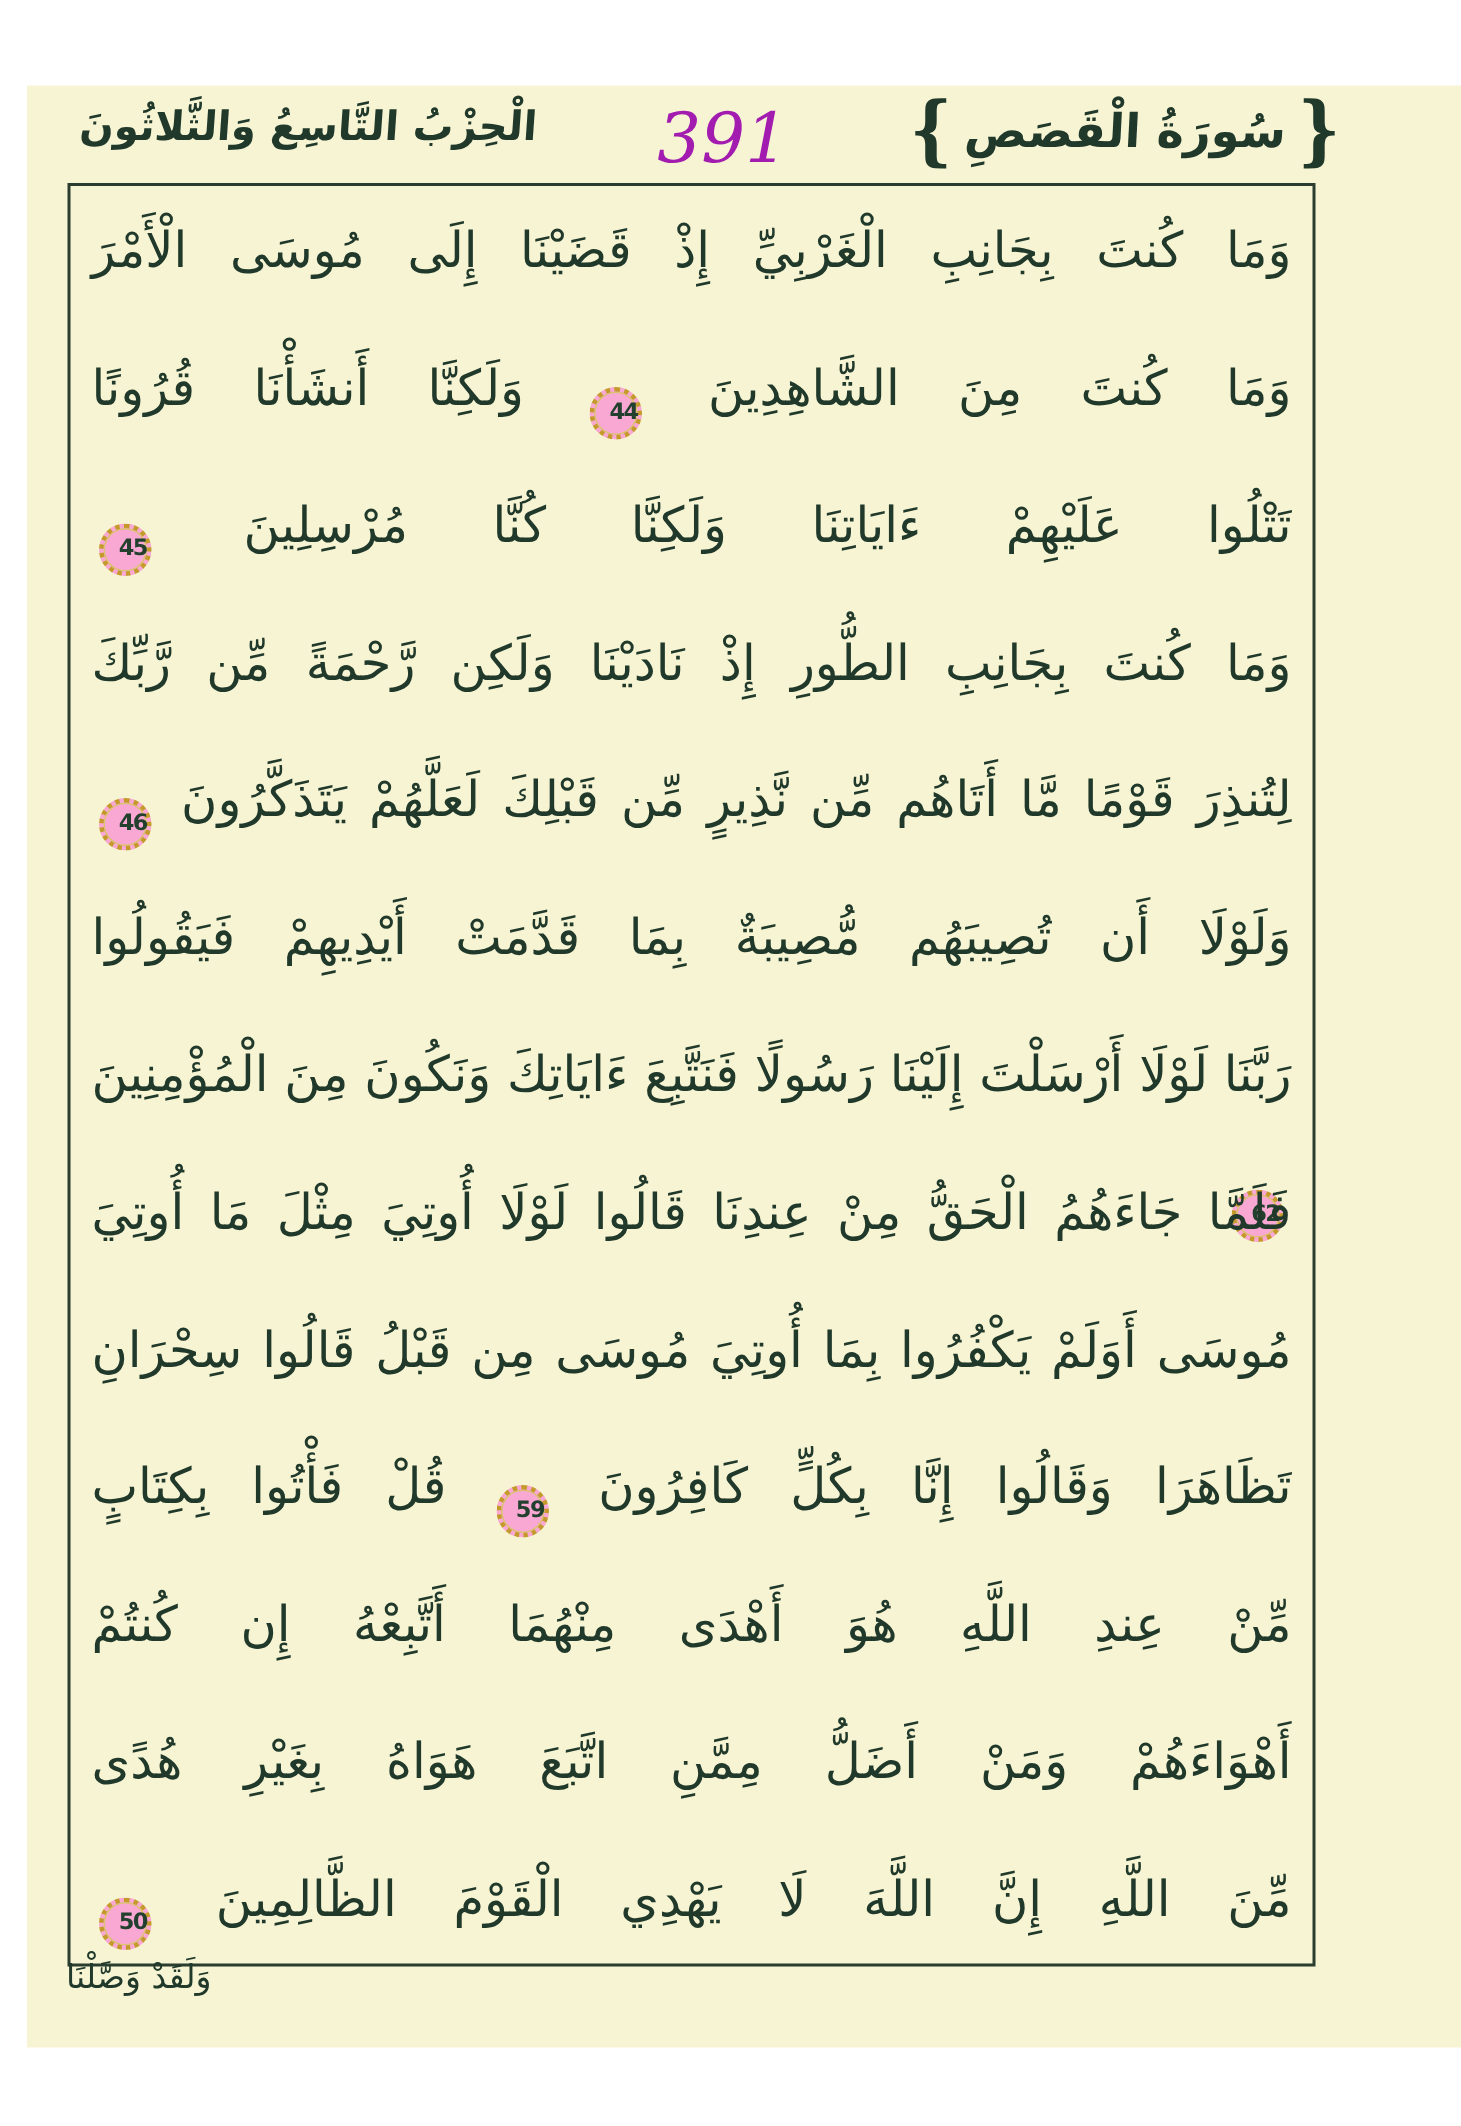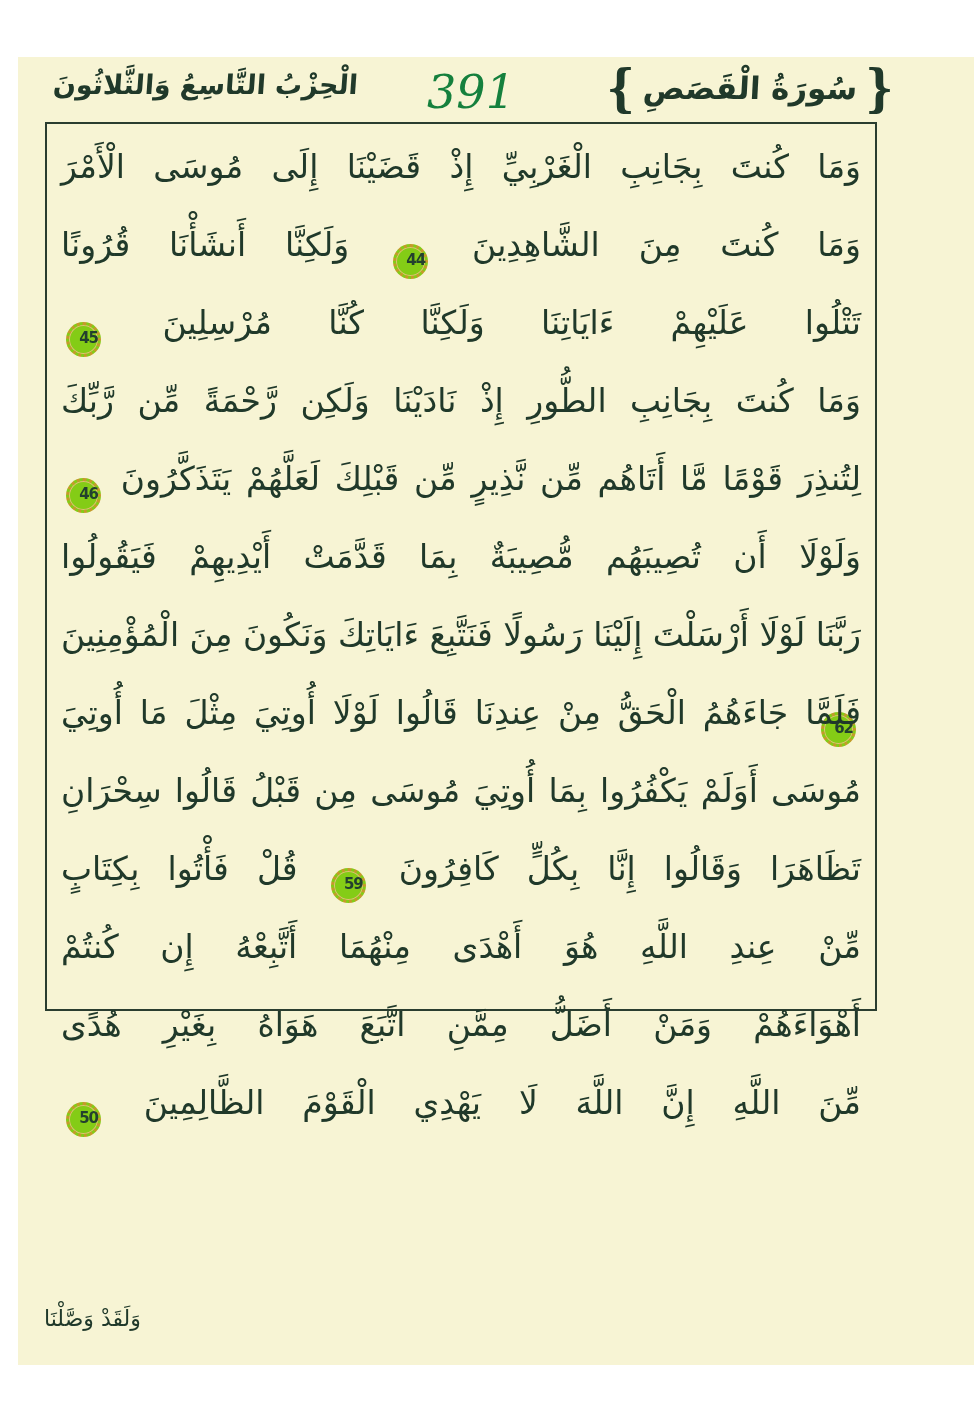--- a/index.html
+++ b/index.html
@@ -35,25 +35,25 @@
     font-weight: bold;
     color: #20392a;
     transform: skewX(-4deg);
     white-space: nowrap;
   }
   .page-number {
     position: absolute;
     left: 398px;
     top: 8px;
     width: 110px;
-    text-align: center;
+    text-align: right;
     font-family: "DejaVu Serif", serif;
     font-style: italic;
     font-size: 46px;
-    color: #15803d;
+    color: #a21caf;
   }
   .surah-cartouche {
     position: absolute;
     left: 596px;
     top: 0px;
     width: 272px;
     height: 62px;
     direction: ltr;
     display: flex;
     align-items: center;
@@ -76,21 +76,21 @@
     padding: 0 6px;
     transform: skewX(-3deg);
   }
 
   
   .frame {
     position: absolute;
     left: 27px;
     top: 65px;
     width: 832px;
-    height: 889px;
+    height: 1189px;
     border: 2px solid #2a3d2f;
     box-sizing: border-box;
     padding: 4px 14px;
     display: flex;
     flex-direction: column;
     justify-content: space-between;
   }
   .line {
     direction: rtl;
     height: 78px;
@@ -106,21 +106,21 @@
   .line .txt { white-space: normal; }
 
   .verse-marker {
     display: inline-block;
     box-sizing: border-box;
     width: 35px;
     height: 35px;
     line-height: 27px;
     border: 3px dotted #c49b2a;
     border-radius: 50%;
-    background: #84cc16;
+    background: #f9a8d4;
     box-shadow: inset 0 0 0 1px #dcc172;
     color: #23402e;
     font-size: 15px;
     font-weight: bold;
     text-align: center;
     vertical-align: -9px;
     margin: 0 5px;
     letter-spacing: -1px;
   }
 

